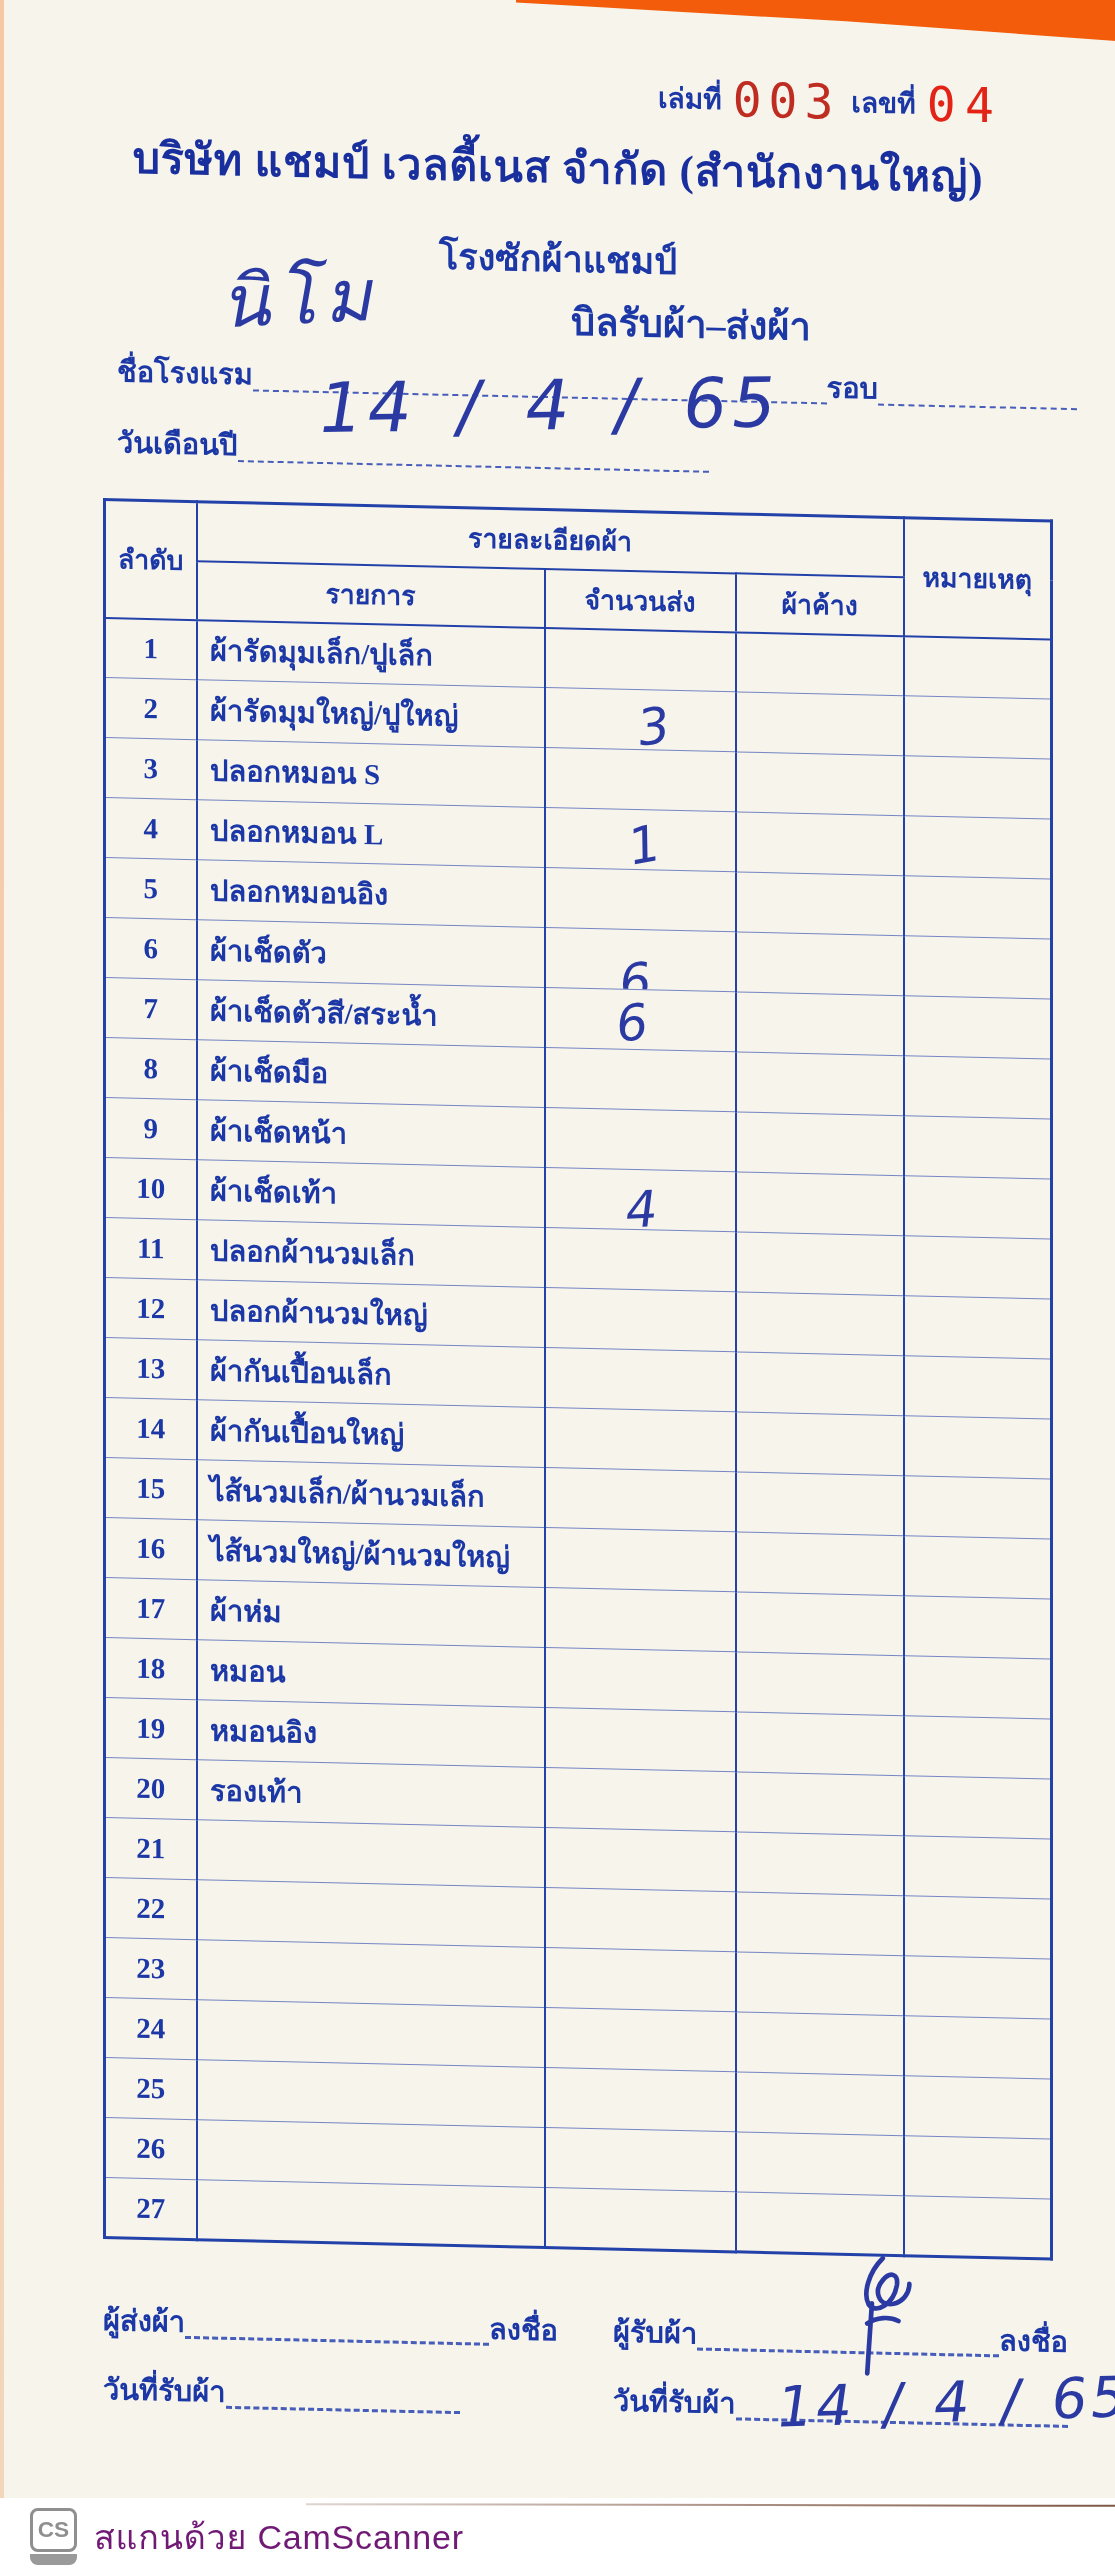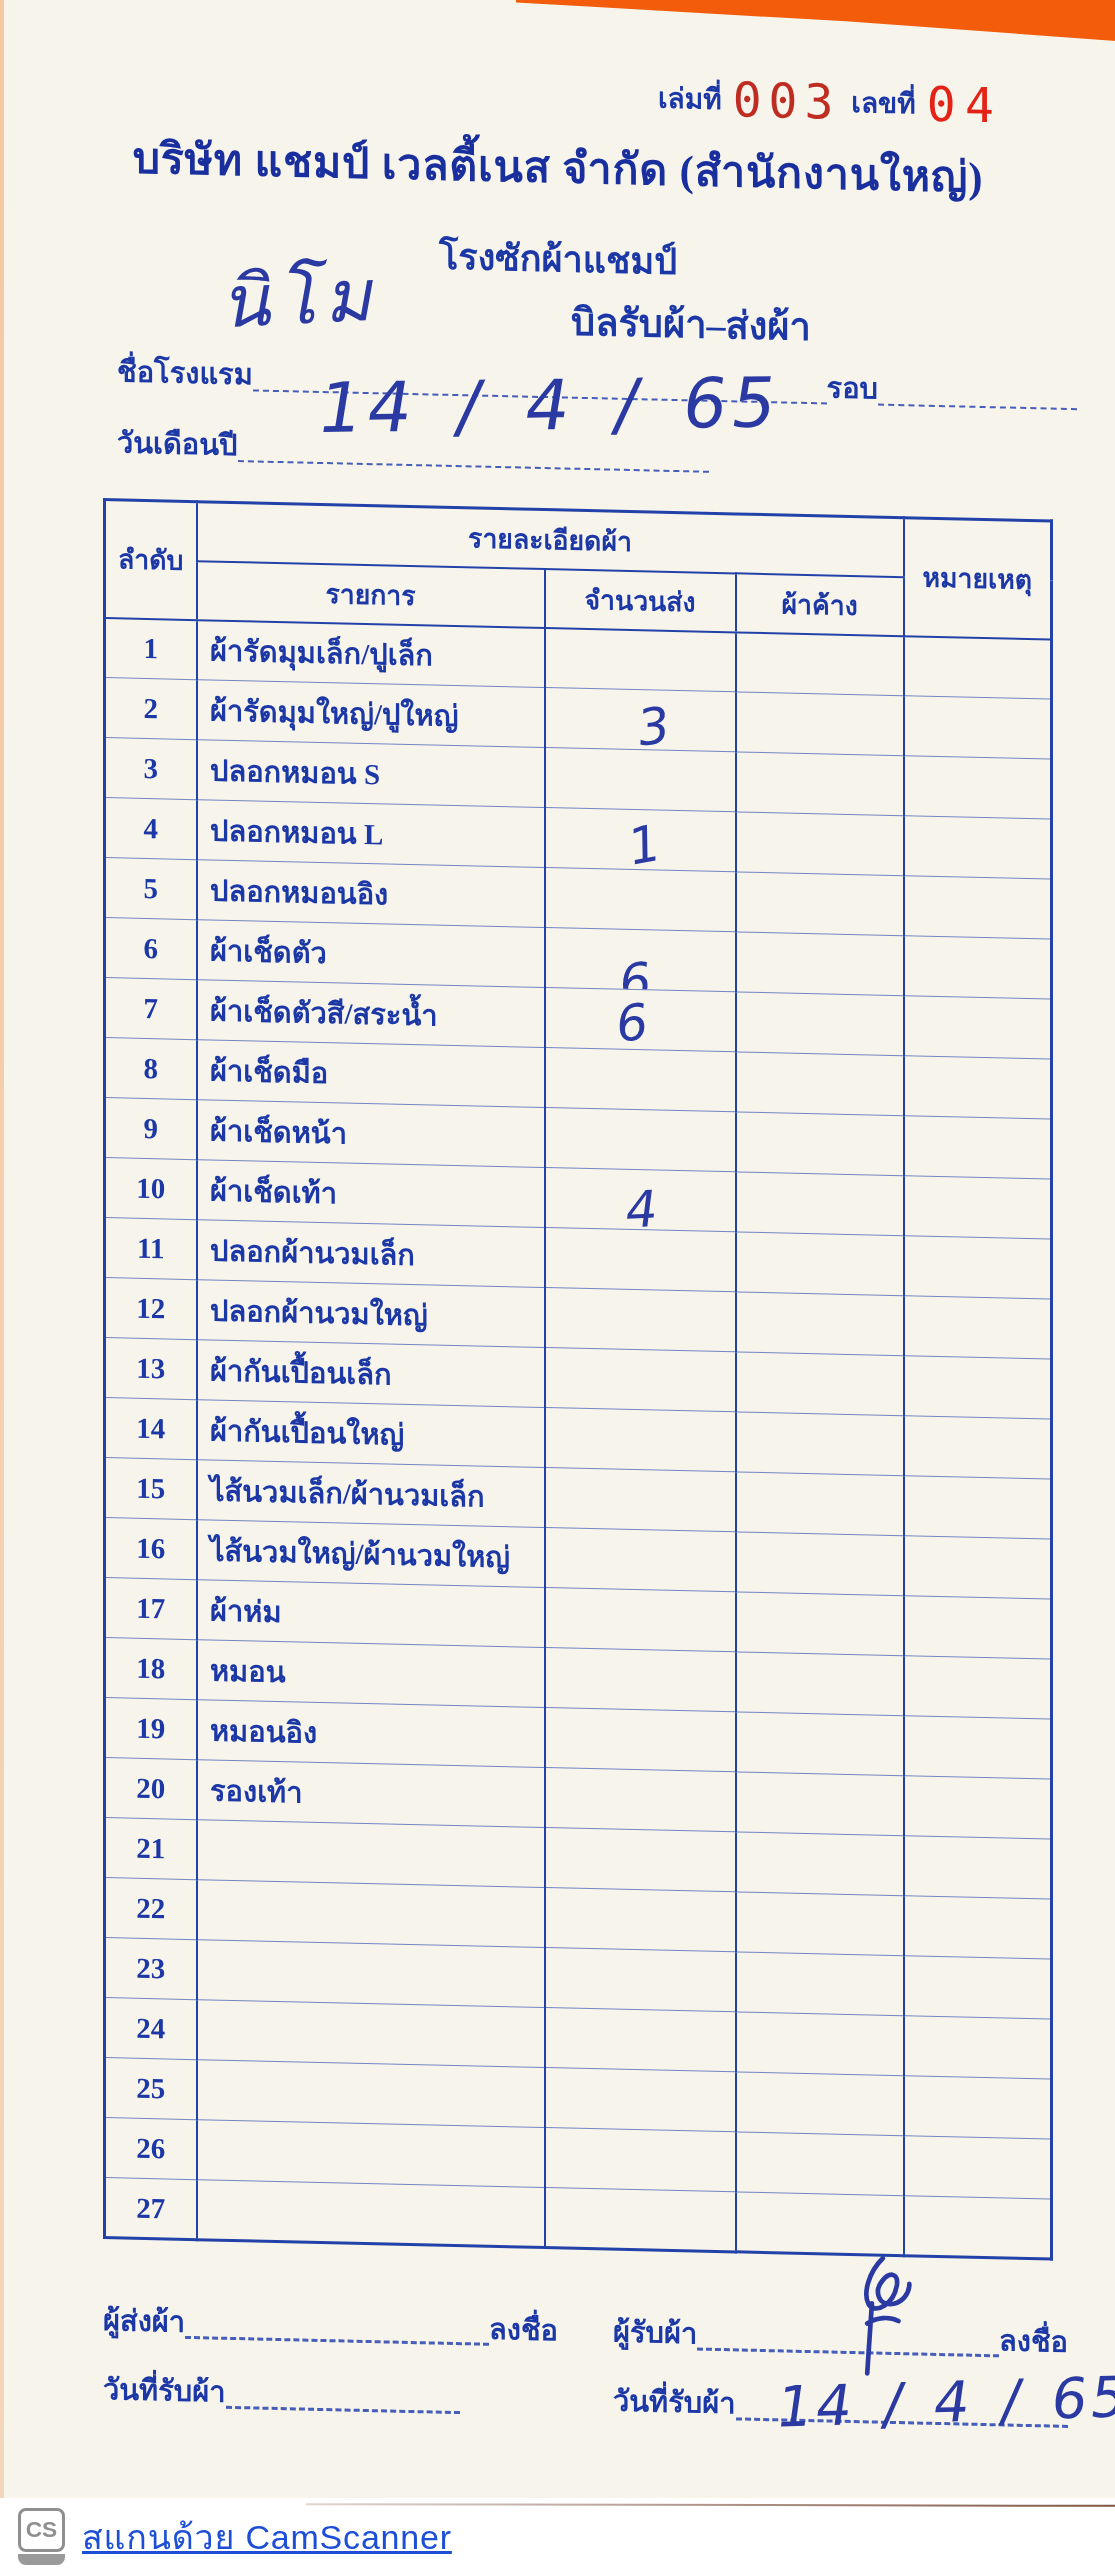--- a/index.html
+++ b/index.html
@@ -68,26 +68,26 @@
   .footer-row { position:absolute; left:103px; right:48px; display:flex; gap:55px; }
   .row-a { top:2303px; }
   .row-b { top:2372px; }
   .f-half { flex:1 1 0; display:flex; align-items:flex-end; position:relative; }
   .f-label { font-size:29px; font-weight:bold; color:#1c38a6; white-space:nowrap; line-height:1.15; }
   .f-dash { border-bottom:3.1px dashed rgba(39,66,176,.85); height:34px; }
   .sig-svg { position:absolute; left:46%; bottom:-26.6px; width:117px; height:133px; }
   .hw-date-bottom { position:absolute; left:164px; bottom:-4.7px; font-size:56px; letter-spacing:3.1px; transform:rotate(-3deg); word-spacing:7.8px; white-space:nowrap; }
   .w300 { width:234px; }
   
-  .cs-bar { position:absolute; left:0; right:0; bottom:0; height:78px; background:#ffffff; display:flex; align-items:center; gap:17px; padding-left:18px; z-index:5; }
+  .cs-bar { position:absolute; left:0; right:0; bottom:0; height:78px; background:#ffffff; display:flex; align-items:center; gap:17px; padding-left:30px; z-index:5; }
   .cs-icon { width:47px; height:59px; position:relative; }
   .cs-box { width:47px; height:44px; border:3.9px solid #8f8f8f; border-radius:7.8px; display:flex; align-items:center; justify-content:center;
     font-family:"Liberation Sans", sans-serif; font-size:22.7px; font-weight:bold; color:#8f8f8f; }
   .cs-base { width:47px; height:11px; background:#9a9a9a; border-radius:0 0 7.8px 7.8px; margin-top:2.3px; }
-  .cs-text { font-family:"Liberation Sans", sans-serif; font-size:34px; color:#1d4ed8; letter-spacing:0.8px;text-decoration:underline; }
+  .cs-text { font-family:"Liberation Sans", sans-serif; font-size:34px; color:#701a75; letter-spacing:0.8px; }
 </style>
 </head>
 <body data-name="scanned-laundry-bill">
 
 <div class="orange-wedge" data-name="scan-background-corner"></div>
 <div class="orange-sliver" data-name="scan-edge-sliver"></div>
 <div class="paper-edge-line" data-name="paper-bottom-edge"></div>
 
 <div class="doc" data-name="document">
 

